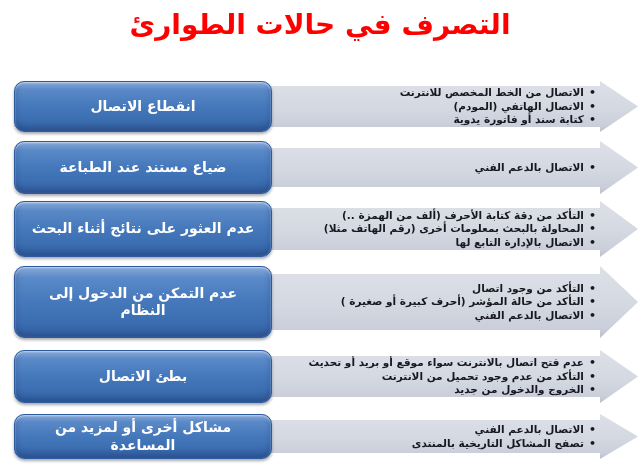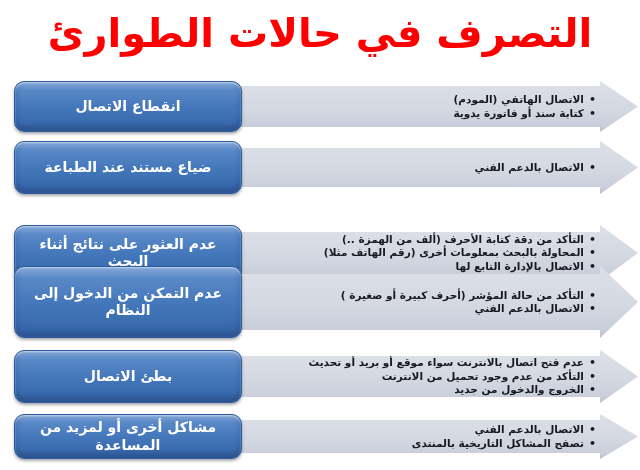--- a/index.html
+++ b/index.html
@@ -3,21 +3,21 @@
 <meta charset="utf-8">
 <style>
   html,body{margin:0;padding:0;background:#ffffff;}
   .slide{
     position:relative;width:640px;height:470px;background:#ffffff;overflow:hidden;
     font-family:"DejaVu Sans",sans-serif;
   }
   .title{
     position:absolute;top:6px;left:0;width:100%;
     text-align:center;direction:rtl;
-    color:#FF0000;font-weight:bold;font-size:40px;line-height:1.35;
+    color:#FF0000;font-weight:bold;font-size:28px;line-height:1.35;
   }
   .row{position:absolute;left:0;width:640px;}
   
   .band{
     position:absolute;top:0;bottom:0;left:58px;right:2px;
     background:linear-gradient(180deg,#DDE0E7 0%,#D4D8E1 55%,#C9CEDA 88%,#B9BEC9 100%);
     clip-path:polygon(
       0 var(--vin),
       calc(100% - 38px) var(--vin),
       calc(100% - 38px) 0,
@@ -29,68 +29,70 @@
   }
   .bullets{
     list-style:none;margin:0;width:100%;box-sizing:border-box;
     padding:0 42px 0 60px;
     direction:rtl;text-align:right;
     color:#17171f;font-weight:bold;font-size:10.5px;line-height:13.5px;
   }
   .bullets li::before{content:"•";margin-left:5px;font-size:11px;}
   
   .pbox{
-    position:absolute;left:14px;top:0;height:100%;width:228px;box-sizing:border-box;
+    position:absolute;left:14px;top:0;height:100%;width:258px;box-sizing:border-box;
     border-radius:10px;border:1px solid #2E5B9D;
     background:linear-gradient(180deg,#87AADA 0%,#5A89C7 16%,#4679BC 48%,#3C6EB2 76%,#3663A4 100%);
     box-shadow:0 2px 3px rgba(40,45,60,.40),
                inset 0 1px 2px rgba(255,255,255,.55),
                inset 0 -4px 6px rgba(25,55,110,.45);
     display:flex;align-items:center;justify-content:center;
     direction:rtl;text-align:center;
     color:#ffffff;font-weight:bold;font-size:14px;line-height:1.25;
     padding:10px 10px;
   }
 </style>
 </head>
 <body>
 
 <div class="slide">
   <div class="title">التصرف في حالات الطوارئ</div>
   <div id="rows">
       <div class="row" style="top: 81px; height: 51px;">
         <div class="band" style="--vin: 5px;">
           <ul class="bullets">
+            <li>الاتصال من الخط المخصص للانترنت</li>
             <li>الاتصال الهاتفي (المودم)</li>
             <li>كتابة سند أو فاتورة يدوية</li>
           </ul>
         </div>
         <div class="pbox">انقطاع الاتصال</div>
       </div>
       <div class="row" style="top: 141px; height: 53px;">
         <div class="band" style="--vin: 7px;">
           <ul class="bullets">
             <li>الاتصال بالدعم الفني</li>
           </ul>
         </div>
         <div class="pbox">ضياع مستند عند الطباعة</div>
       </div>
-      <div class="row" style="top: 201px; height: 56px; margin-top: 24px;">
+      <div class="row" style="top: 201px; height: 56px;">
         <div class="band" style="--vin: 7px;">
           <ul class="bullets">
             <li>التأكد من دقة كتابة الأحرف (ألف من الهمزة ..)</li>
             <li>المحاولة بالبحث بمعلومات أخرى (رقم الهاتف مثلا)</li>
             <li>الاتصال بالإدارة التابع لها</li>
           </ul>
         </div>
         <div class="pbox">عدم العثور على نتائج أثناء البحث</div>
       </div>
       <div class="row" style="top: 266px; height: 72px;">
         <div class="band" style="--vin: 8px;">
           <ul class="bullets">
+            <li>التأكد من وجود اتصال</li>
             <li>التأكد من حالة المؤشر (أحرف كبيرة أو صغيرة )</li>
             <li>الاتصال بالدعم الفني</li>
           </ul>
         </div>
         <div class="pbox">عدم التمكن من الدخول إلى النظام</div>
       </div>
       <div class="row" style="top: 350px; height: 53px;">
         <div class="band" style="--vin: 6px;">
           <ul class="bullets">
             <li>عدم فتح اتصال بالانترنت سواء موقع أو بريد أو تحديث</li>

